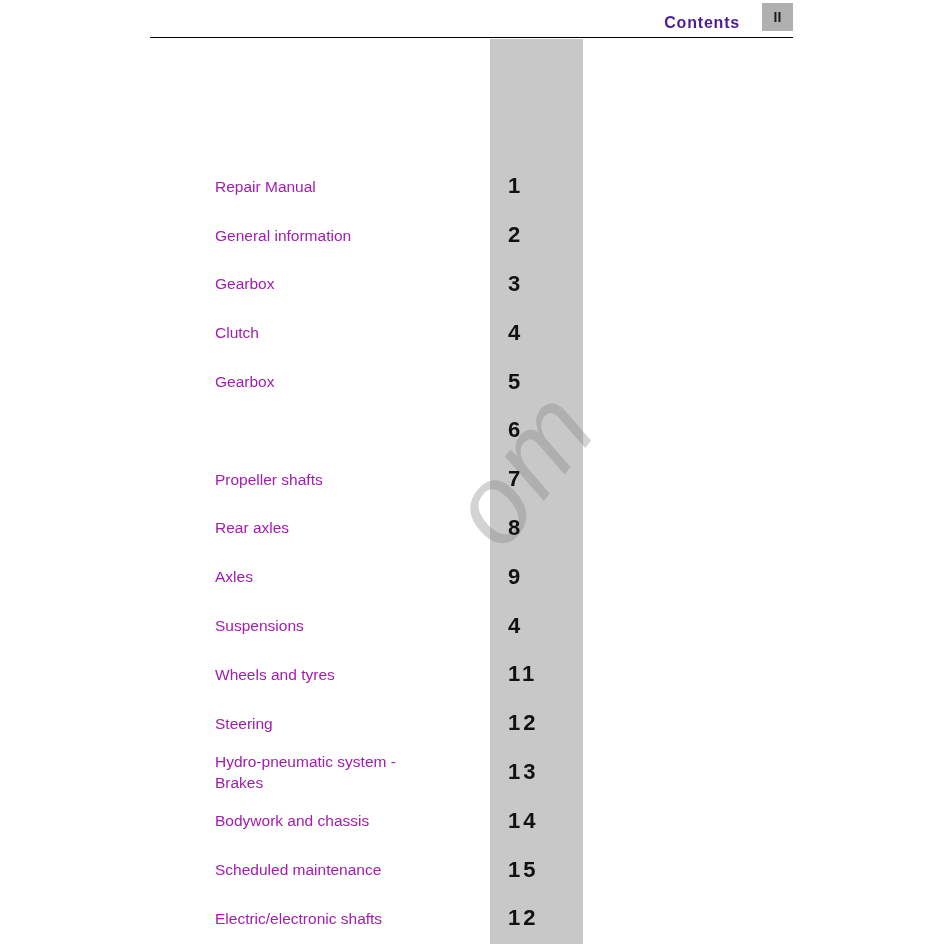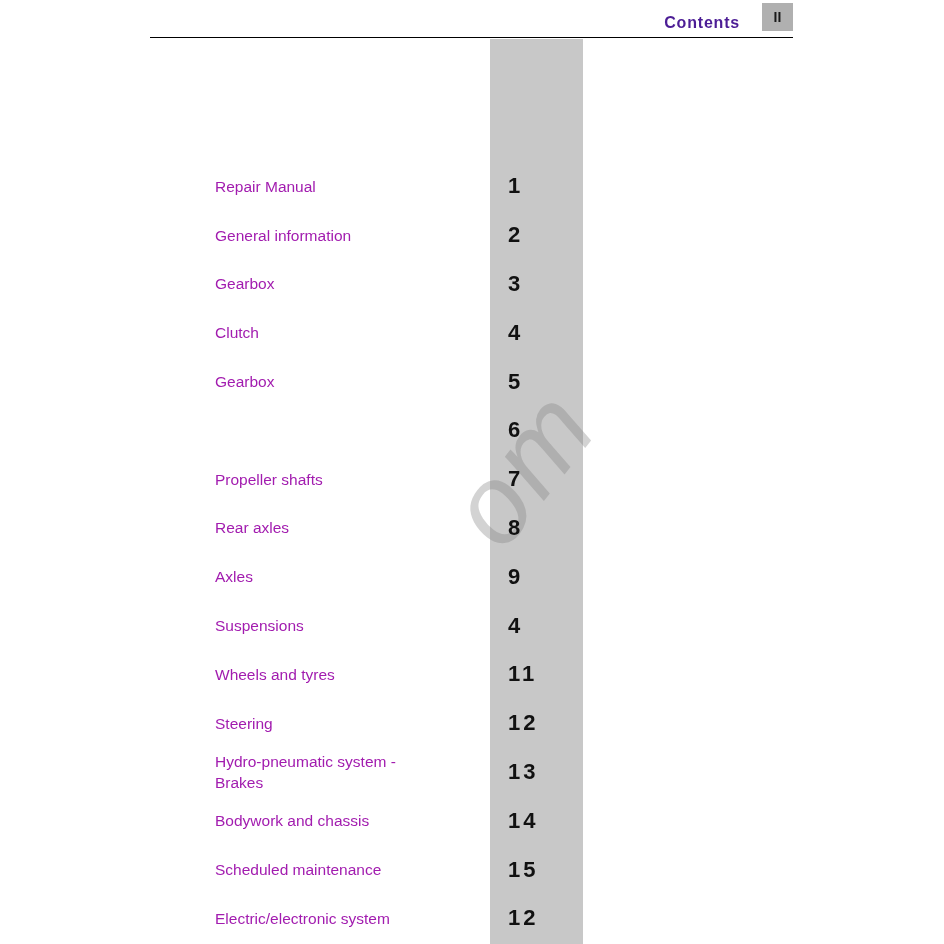--- a/index.html
+++ b/index.html
@@ -192,18 +192,18 @@
       <span class="toc-item-label">Bodywork and chassis</span>
       <span class="toc-item-number">14</span>
     </div>
 
     <div class="toc-row">
       <span class="toc-item-label">Scheduled maintenance</span>
       <span class="toc-item-number">15</span>
     </div>
 
     <div class="toc-row">
-      <span class="toc-item-label">Electric/electronic system</span>
+      <span class="toc-item-label">Electric/electronic shafts</span>
       <span class="toc-item-number">12</span>
     </div>
   </div>
 
 </div>
 
 </body></html>

